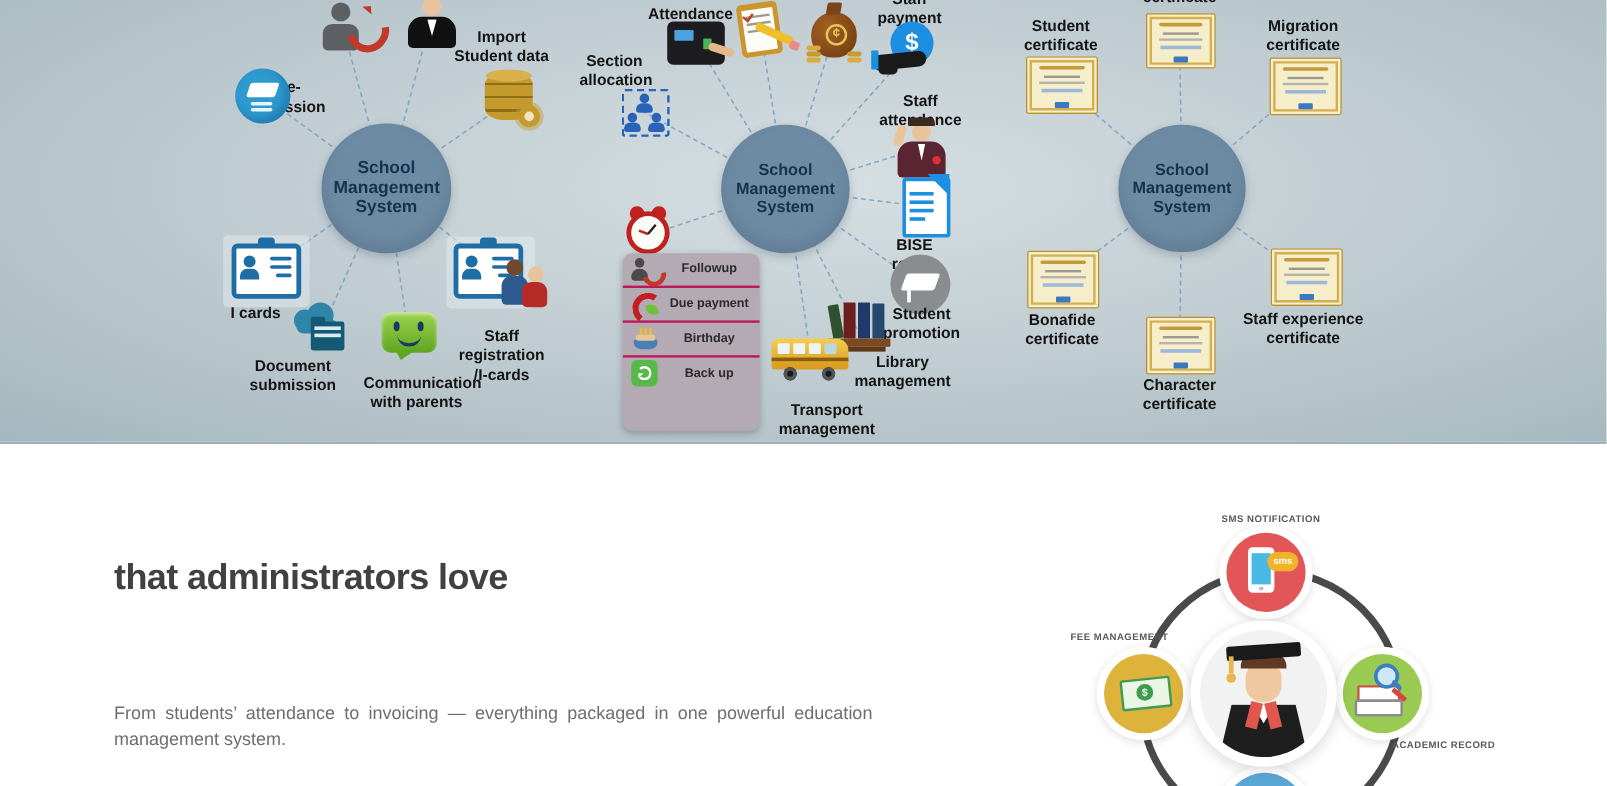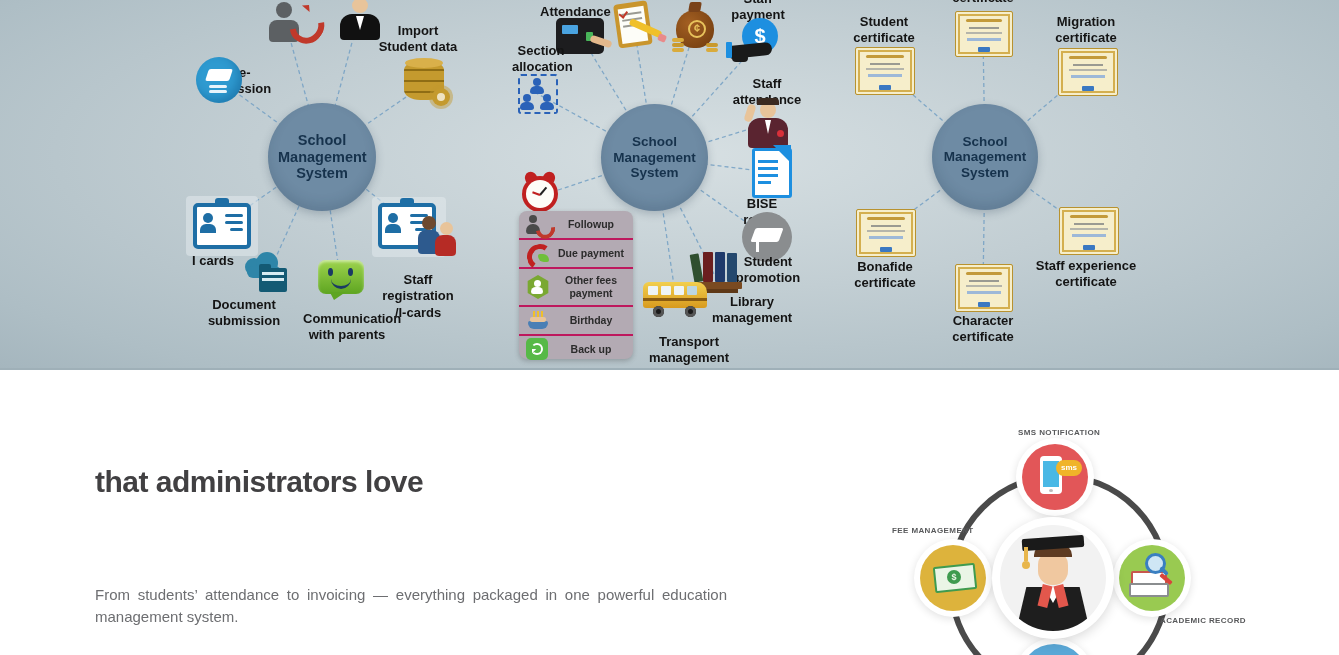--- a/index.html
+++ b/index.html
@@ -193,21 +193,21 @@
     </div>
 
     <div class="lbl" style="left:540px;top:4px;width:68px;">Attendance</div>
     <div class="abs" style="left:556px;top:18px;width:56px;height:40px;">
       <div class="abs" style="left:0;top:0;width:48px;height:36px;background:#1d1d1f;border-radius:5px;"></div>
       <div class="abs" style="left:6px;top:7px;width:16px;height:9px;background:#4aa3e0;border-radius:1px;"></div>
       <div class="abs" style="left:30px;top:14px;width:7px;height:9px;background:#49b55a;border-radius:1px;"></div>
       <div class="abs" style="left:34px;top:20px;width:22px;height:7px;background:#e3b88c;border-radius:4px;transform:rotate(18deg);"></div>
     </div>
 
-    <div class="lbl" style="left:512px;top:43px;width:58px;">Section allocation</div>
+    <div class="lbl" style="left:483px;top:43px;width:58px;">Section allocation</div>
     <div class="abs" style="left:518px;top:74px;width:36px;height:36px;border:2px dashed #2a62b8;border-radius:3px;">
       <div class="phead" style="left:13px;top:2px;width:8px;height:8px;background:#2a62b8;"></div>
       <div class="pbody" style="left:10px;top:10px;width:14px;height:8px;background:#2a62b8;"></div>
       <div class="phead" style="left:3px;top:18px;width:8px;height:8px;background:#2a62b8;"></div>
       <div class="pbody" style="left:0px;top:26px;width:14px;height:8px;background:#2a62b8;"></div>
       <div class="phead" style="left:23px;top:18px;width:8px;height:8px;background:#2a62b8;"></div>
       <div class="pbody" style="left:20px;top:26px;width:14px;height:8px;background:#2a62b8;"></div>
     </div>
 
     <div class="abs" style="left:612px;top:0px;width:48px;height:50px;transform:rotate(-8deg);">
@@ -283,28 +283,20 @@
           <div class="arc" style="left:10px;top:6px;width:11px;height:12px;border-width:4px;transform:rotate(35deg);"></div>
         </div>
         <div class="ptxt">Followup</div>
       </div>
       <div class="prow" style="height:27px;">
         <div class="picon">
           <div class="abs" style="left:1px;top:2px;width:16px;height:16px;border:5px solid #c02020;border-right-color:transparent;border-bottom-color:transparent;border-radius:50%;transform:rotate(-10deg);"></div>
           <div class="abs" style="left:12px;top:12px;width:11px;height:8px;background:#6fbf3a;border-radius:2px 6px 2px 6px;"></div>
         </div>
         <div class="ptxt">Due payment</div>
-      </div>
-      <div class="prow" style="height:36px;">
-        <div class="picon">
-          <div class="abs" style="left:0;top:0;width:24px;height:24px;background:#7aa832;clip-path:polygon(50% 0,93% 25%,93% 75%,50% 100%,7% 75%,7% 25%);"></div>
-          <div class="phead" style="left:8px;top:5px;width:7px;height:7px;background:#fff;"></div>
-          <div class="pbody" style="left:5px;top:12px;width:12px;height:7px;background:#fff;"></div>
-        </div>
-        <div class="ptxt">Other fees payment</div>
       </div>
       <div class="prow" style="height:27px;">
         <div class="picon">
           <div class="abs" style="left:2px;top:12px;width:20px;height:8px;background:#4a7fb5;border-radius:2px 2px 6px 6px;"></div>
           <div class="abs" style="left:4px;top:8px;width:16px;height:5px;background:#e8c49a;border-radius:2px;"></div>
           <div class="abs" style="left:7px;top:2px;width:2px;height:6px;background:#f0c02a;box-shadow:4px 0 0 #f0c02a,8px 0 0 #f0c02a;"></div>
         </div>
         <div class="ptxt">Birthday</div>
       </div>
       <div class="prow" style="height:27px;">

